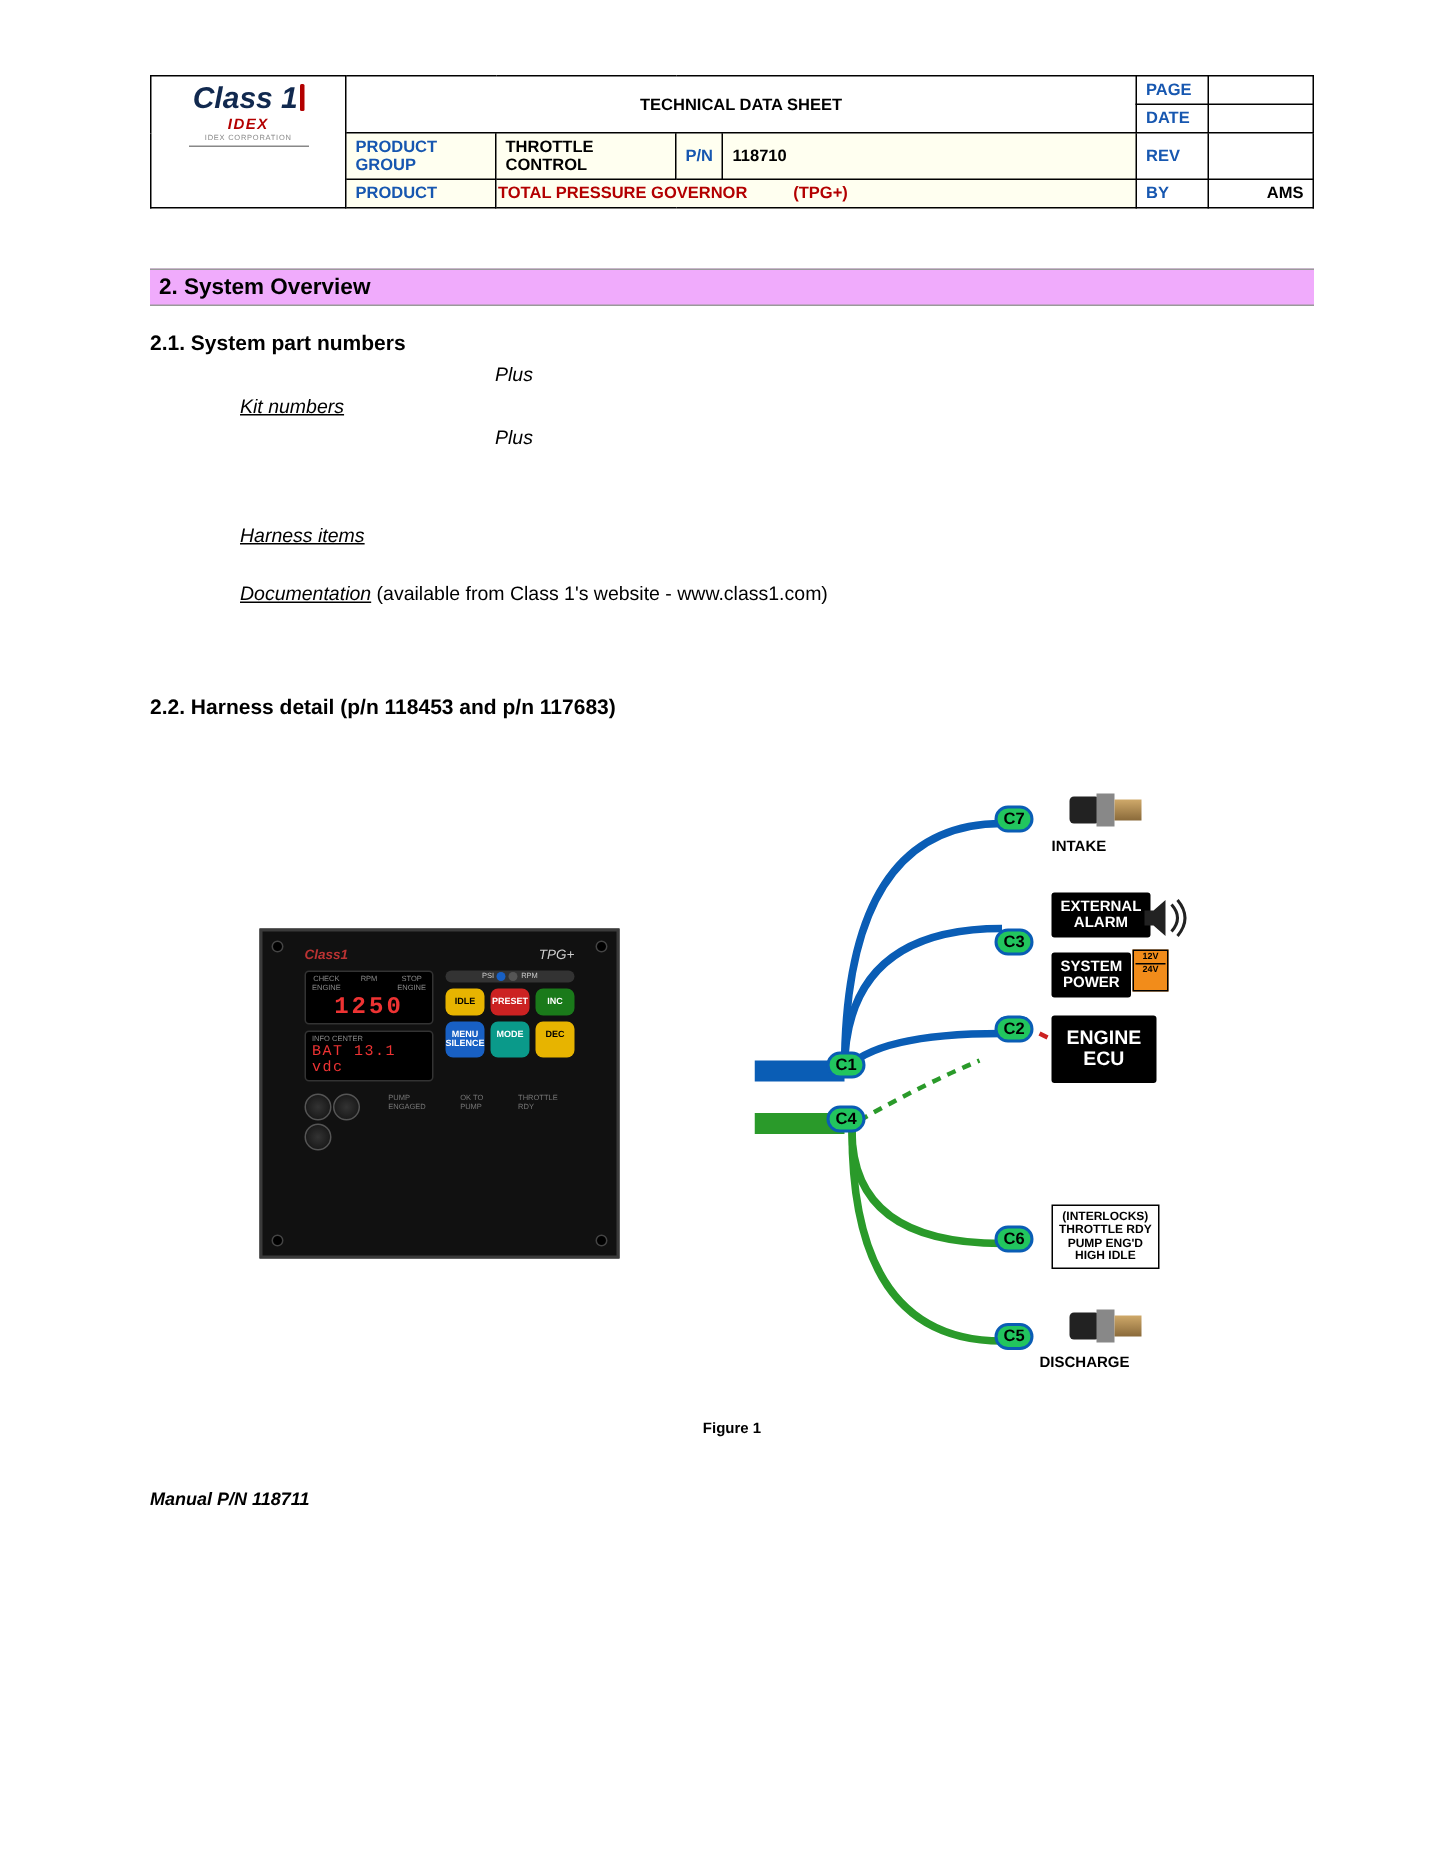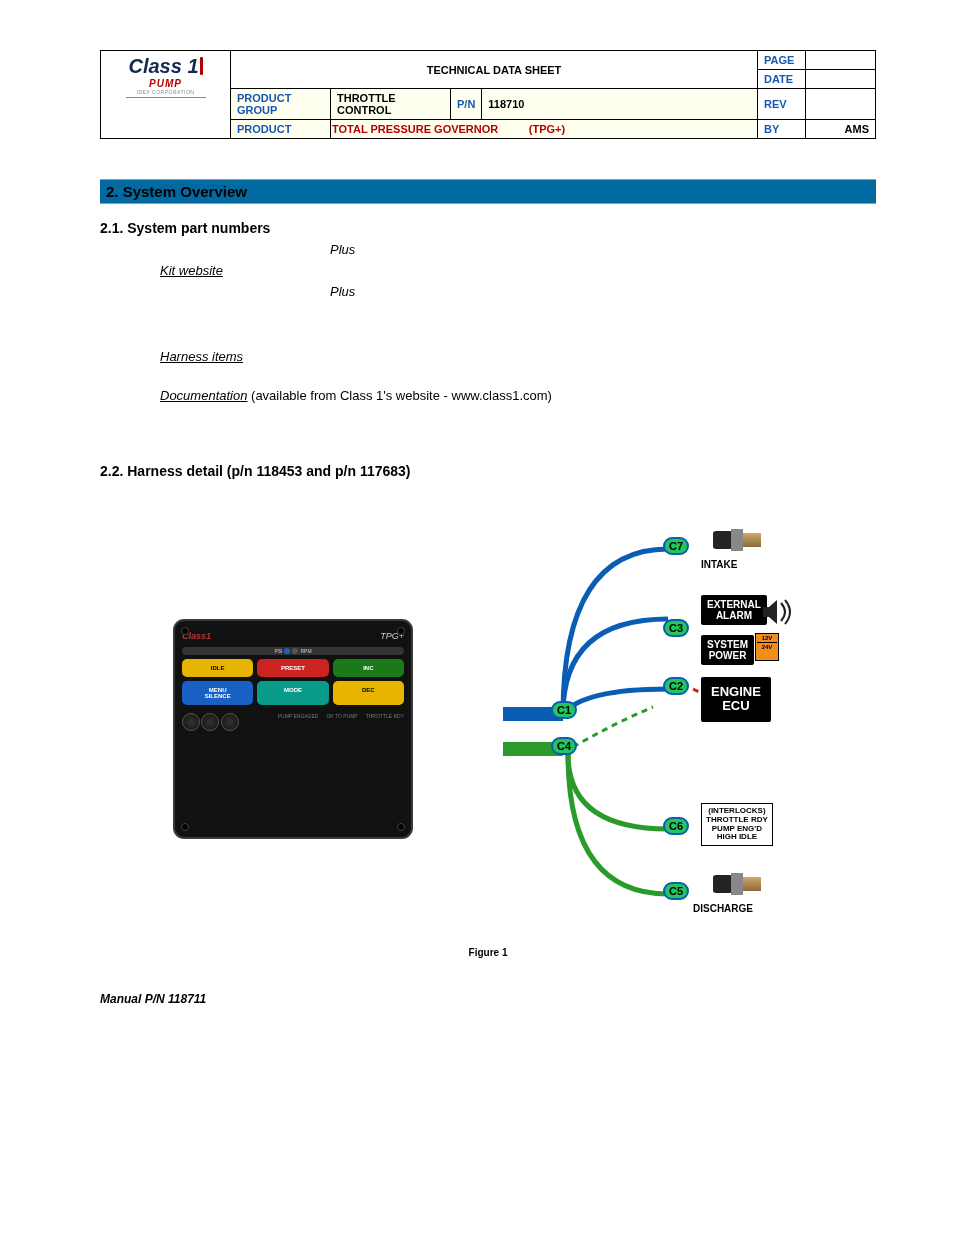--- a/index.html
+++ b/index.html
@@ -21,31 +21,31 @@
   .logo-sub { color:#888; font-size:5px; letter-spacing:0.5px; }
   .logo-rule { border-top:1px solid #888; width:80px; margin:2px auto 0; }
   .title-cell { text-align:center; font-weight:bold; font-size:22px; padding:4px 0; }
   .lab { color:#1757b0; font-weight:bold; padding:3px 6px; }
   .val { padding:3px 6px; font-weight:bold; }
   .val-red { color:#b30000; font-weight:bold; padding:3px 6px; }
   .bg-cream { background:#fffff0; }
   .small { font-size:10px; }
 
   
-  .sec-band { background:#0369a1; border-top:1px solid #9a9a9a; border-bottom:1px solid #9a9a9a; padding:3px 6px; font-weight:bold; font-size:15px; margin-top:40px; }
+  .sec-band { background:#f0abfc; border-top:1px solid #9a9a9a; border-bottom:1px solid #9a9a9a; padding:3px 6px; font-weight:bold; font-size:15px; margin-top:40px; }
   .subhead { font-weight:bold; font-size:14px; margin:16px 0 6px 0; }
   .sub-under { text-decoration: underline; font-style: italic; font-size:13px; margin-left:60px; }
   .plus { font-style: italic; font-size:13px; margin-left:230px; }
   .blk { margin-top:6px; }
   .doc-line { margin-left:60px; font-size:13px; margin-top:24px; margin-bottom:60px; }
   .doc-line .u { text-decoration: underline; font-style: italic; }
 
   
   .figure-wrap { margin-top:40px; display:flex; justify-content:center; gap:90px; align-items:center; }
-  .panel { width:240px; height:220px; background:#111; border:2px solid #3a3a3a; border-radius:11px; position:relative; padding:10px 7px; color:#aaa; }
+  .panel { width:240px; height:220px; background:#111; border:2px solid #3a3a3a; border-radius:0; position:relative; padding:10px 28px; color:#aaa; }
   .panel .dot { position:absolute; width:8px; height:8px; background:#000; border:1px solid #444; border-radius:50%; }
   .panel .dot.tl{top:6px;left:6px;} .panel .dot.tr{top:6px;right:6px;} .panel .dot.bl{bottom:6px;left:6px;} .panel .dot.br{bottom:6px;right:6px;}
   .panel-top { display:flex; justify-content:space-between; font-size:9px; font-style:italic; color:#ccc; }
   .panel-top .brand { color:#b33; font-weight:bold; font-style:italic; }
   .lcd-row { display:flex; gap:8px; margin-top:6px; }
   .lcd { flex:1; background:#000; border:1px solid #333; border-radius:3px; padding:3px 4px; }
   .lcd-label { font-size:6px; color:#a44; letter-spacing:0.3px; }
   .lcd-val { font-family:"Courier New",monospace; color:#e33; font-size:20px; font-weight:bold; letter-spacing:2px; line-height:1; }
   .mid-row { display:flex; gap:8px; margin-top:6px; }
   .mid-left { flex:1; }
@@ -85,21 +85,21 @@
 </head>
 <body>
 
 <table class="hdr">
   <tbody>
       <tr>
     <td class="logo-cell" rowspan="4">
       <div class="logo-class1">
         <span>Class 1</span><span class="bar"></span>
       </div>
-      <div class="logo-idex">PUMP</div>
+      <div class="logo-idex">IDEX</div>
       <div class="logo-sub">IDEX CORPORATION</div>
       <div class="logo-rule"></div>
     </td>
     <td class="title-cell" rowspan="2" colspan="4">
       <span>TECHNICAL DATA SHEET</span>
     </td>
     <td class="lab small" style="width:48px">PAGE</td>
     <td class="val small" style="width:70px"></td>
   </tr>
   <tr>
@@ -124,21 +124,21 @@
     <td class="lab small">BY</td>
     <td class="val small" style="text-align:right">AMS</td>
   </tr>
 </tbody>
   </table>
 
 <div class="sec-band">2.  System Overview</div>
 
 <div class="subhead">2.1.   System part numbers</div>
 <div class="plus blk">Plus</div>
-<div class="sub-under blk">Kit website</div>
+<div class="sub-under blk">Kit numbers</div>
 <div class="plus blk">Plus</div>
 
 <div class="sub-under" style="margin-top:50px">Harness items</div>
 
 <div class="doc-line">
   <span class="u">Documentation</span><span>  (available from Class 1's website -  www.class1.com)</span>
 </div>
 
 <div class="subhead">2.2.   Harness detail (p/n 118453 and p/n 117683)</div>
 
@@ -150,20 +150,36 @@
     <span class="dot bl"></span>
     <span class="dot br"></span>
 
     <div class="panel-top">
       <span class="brand">Class1</span>
       <span>TPG+</span>
     </div>
 
 
     <div class="mid-row">
+      <div class="mid-left">
+        <div class="mid-lcd">
+          <div class="tiny">
+            <span style="white-space:pre-line">CHECK
+ENGINE</span>
+            <span>RPM</span>
+            <span style="white-space:pre-line">STOP
+ENGINE</span>
+          </div>
+          <div class="rpm">1250</div>
+        </div>
+        <div class="info-lcd">
+          <div class="tiny2">INFO CENTER</div>
+          <div class="bat">BAT 13.1 vdc</div>
+        </div>
+      </div>
       <div style="flex:1">
         <div class="toggle-strip">
           <span>PSI</span>
           <span class="tog-dot"></span>
           <span class="tog-dot" style="background:#555"></span>
           <span>RPM</span>
         </div>
         <div class="btn-grid">
           <div class="pbtn b-idle">IDLE</div>
           <div class="pbtn b-preset">PRESET</div>

